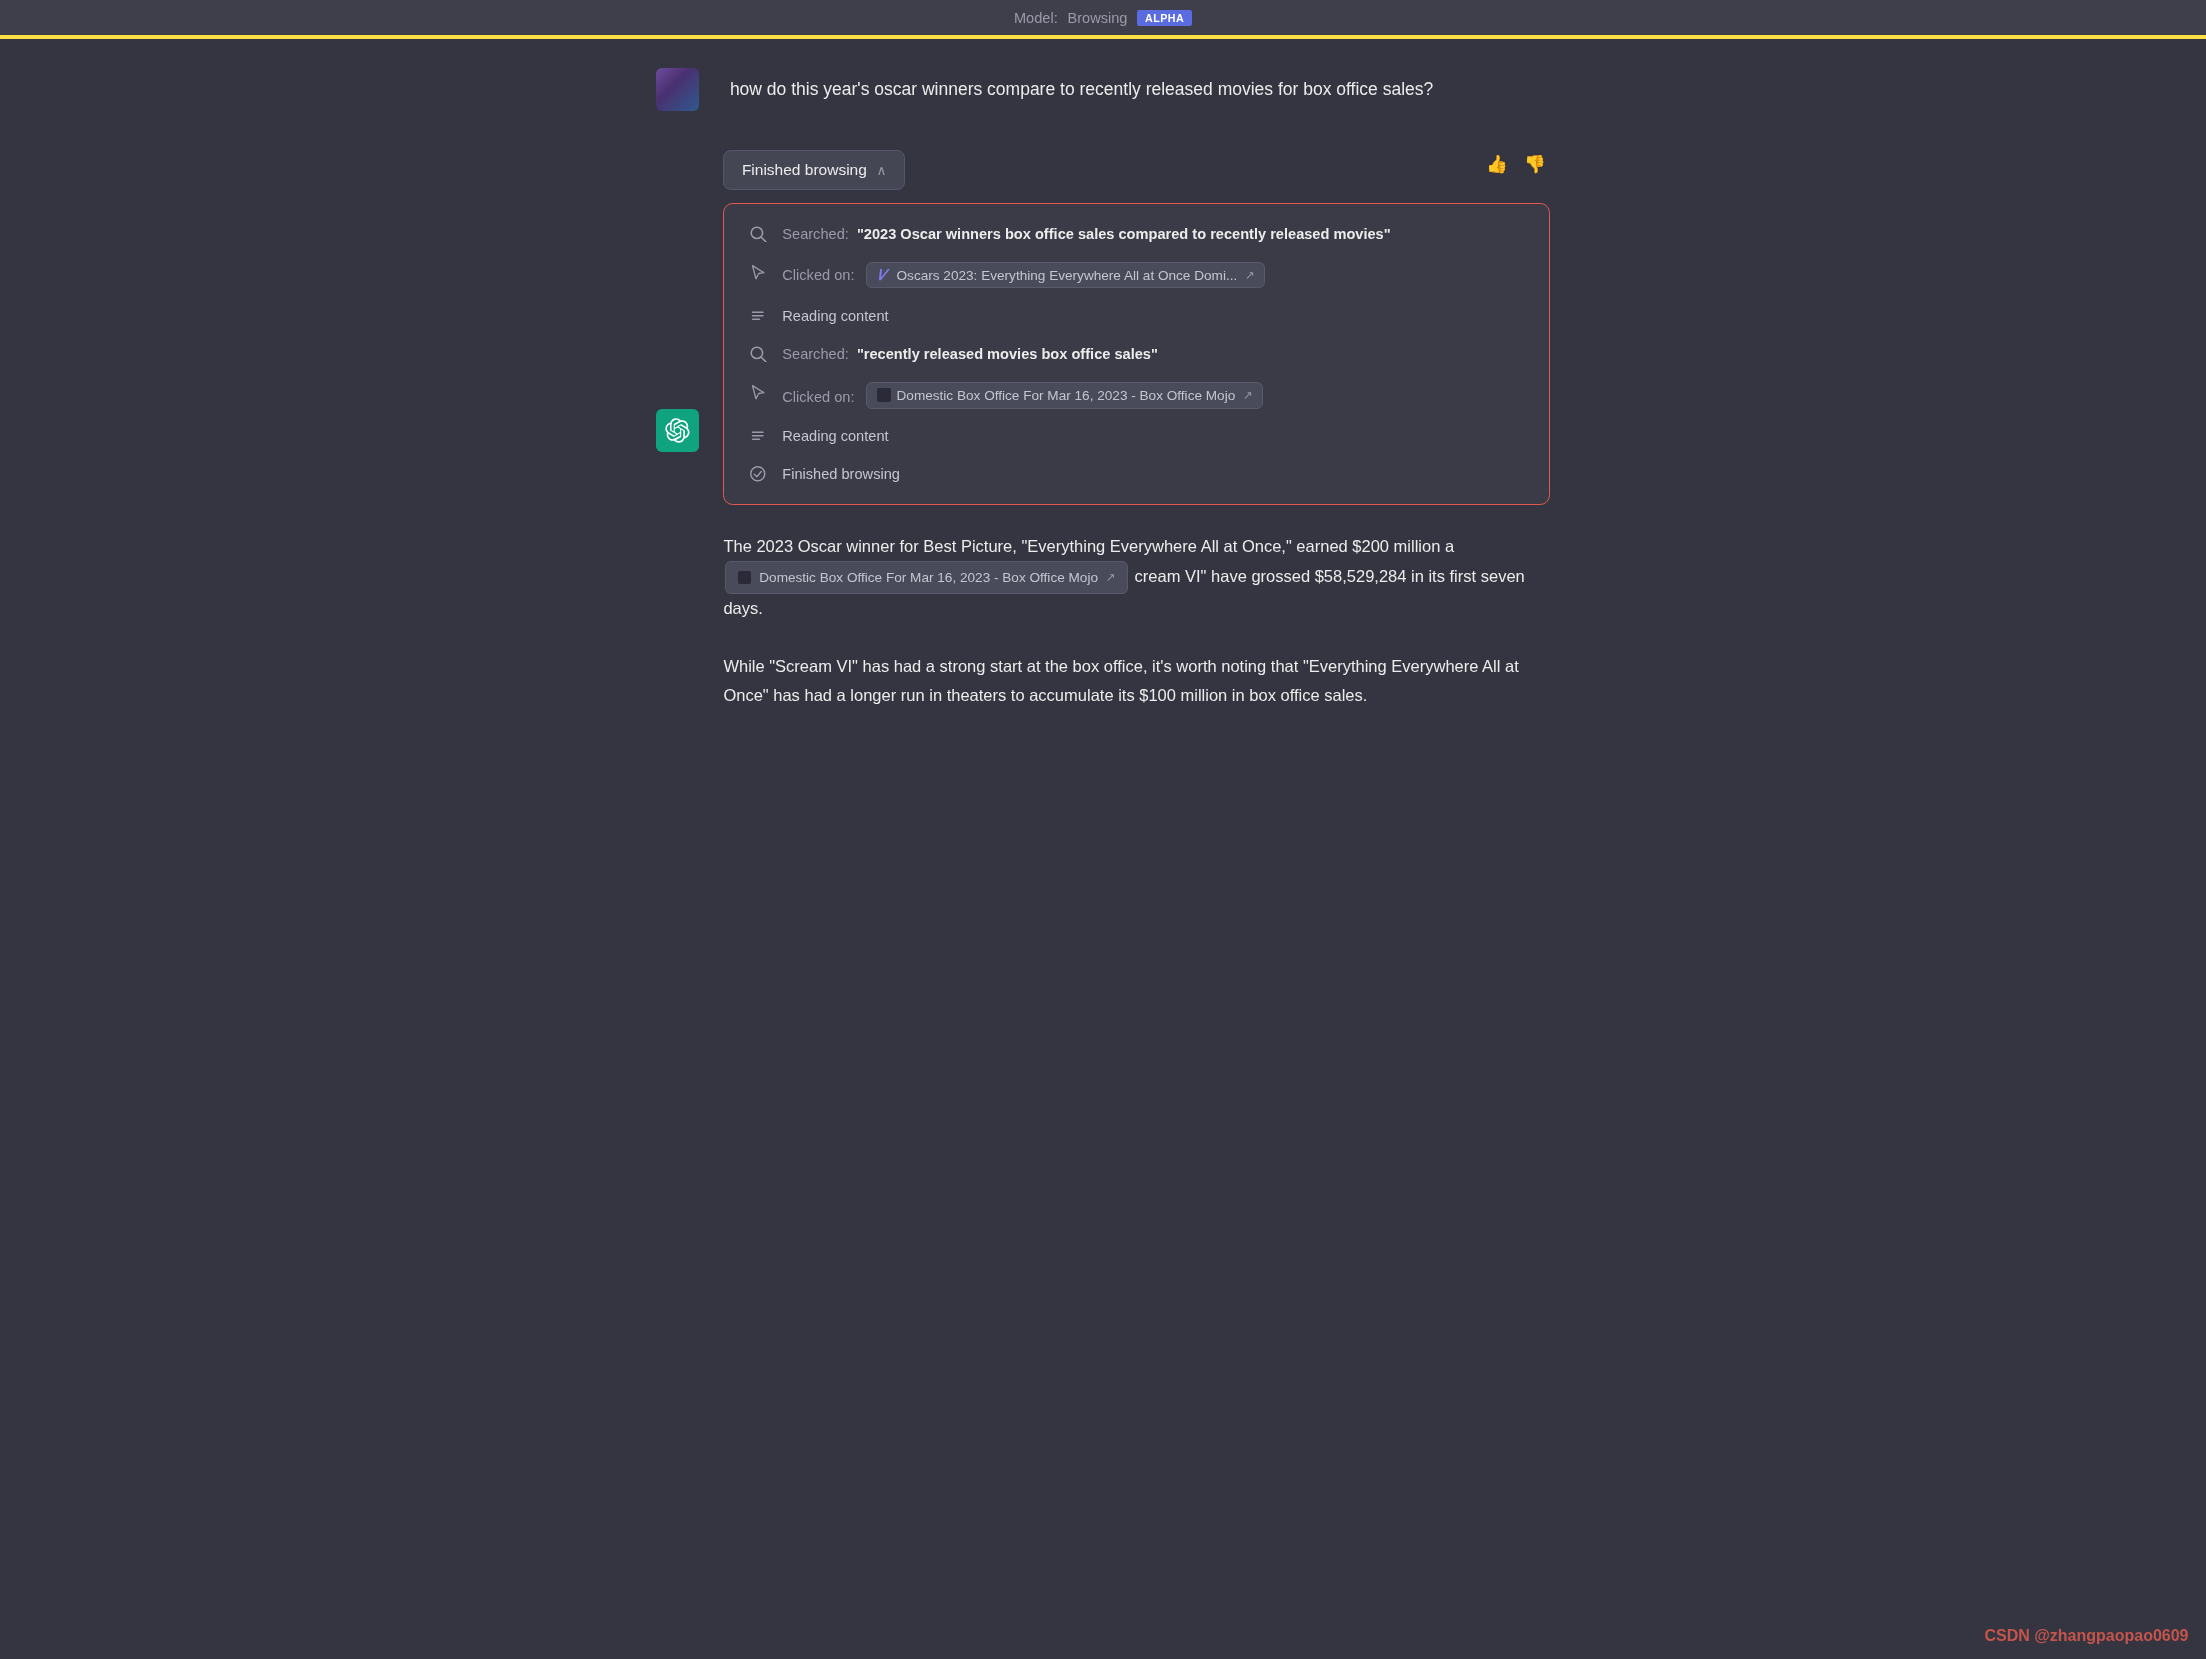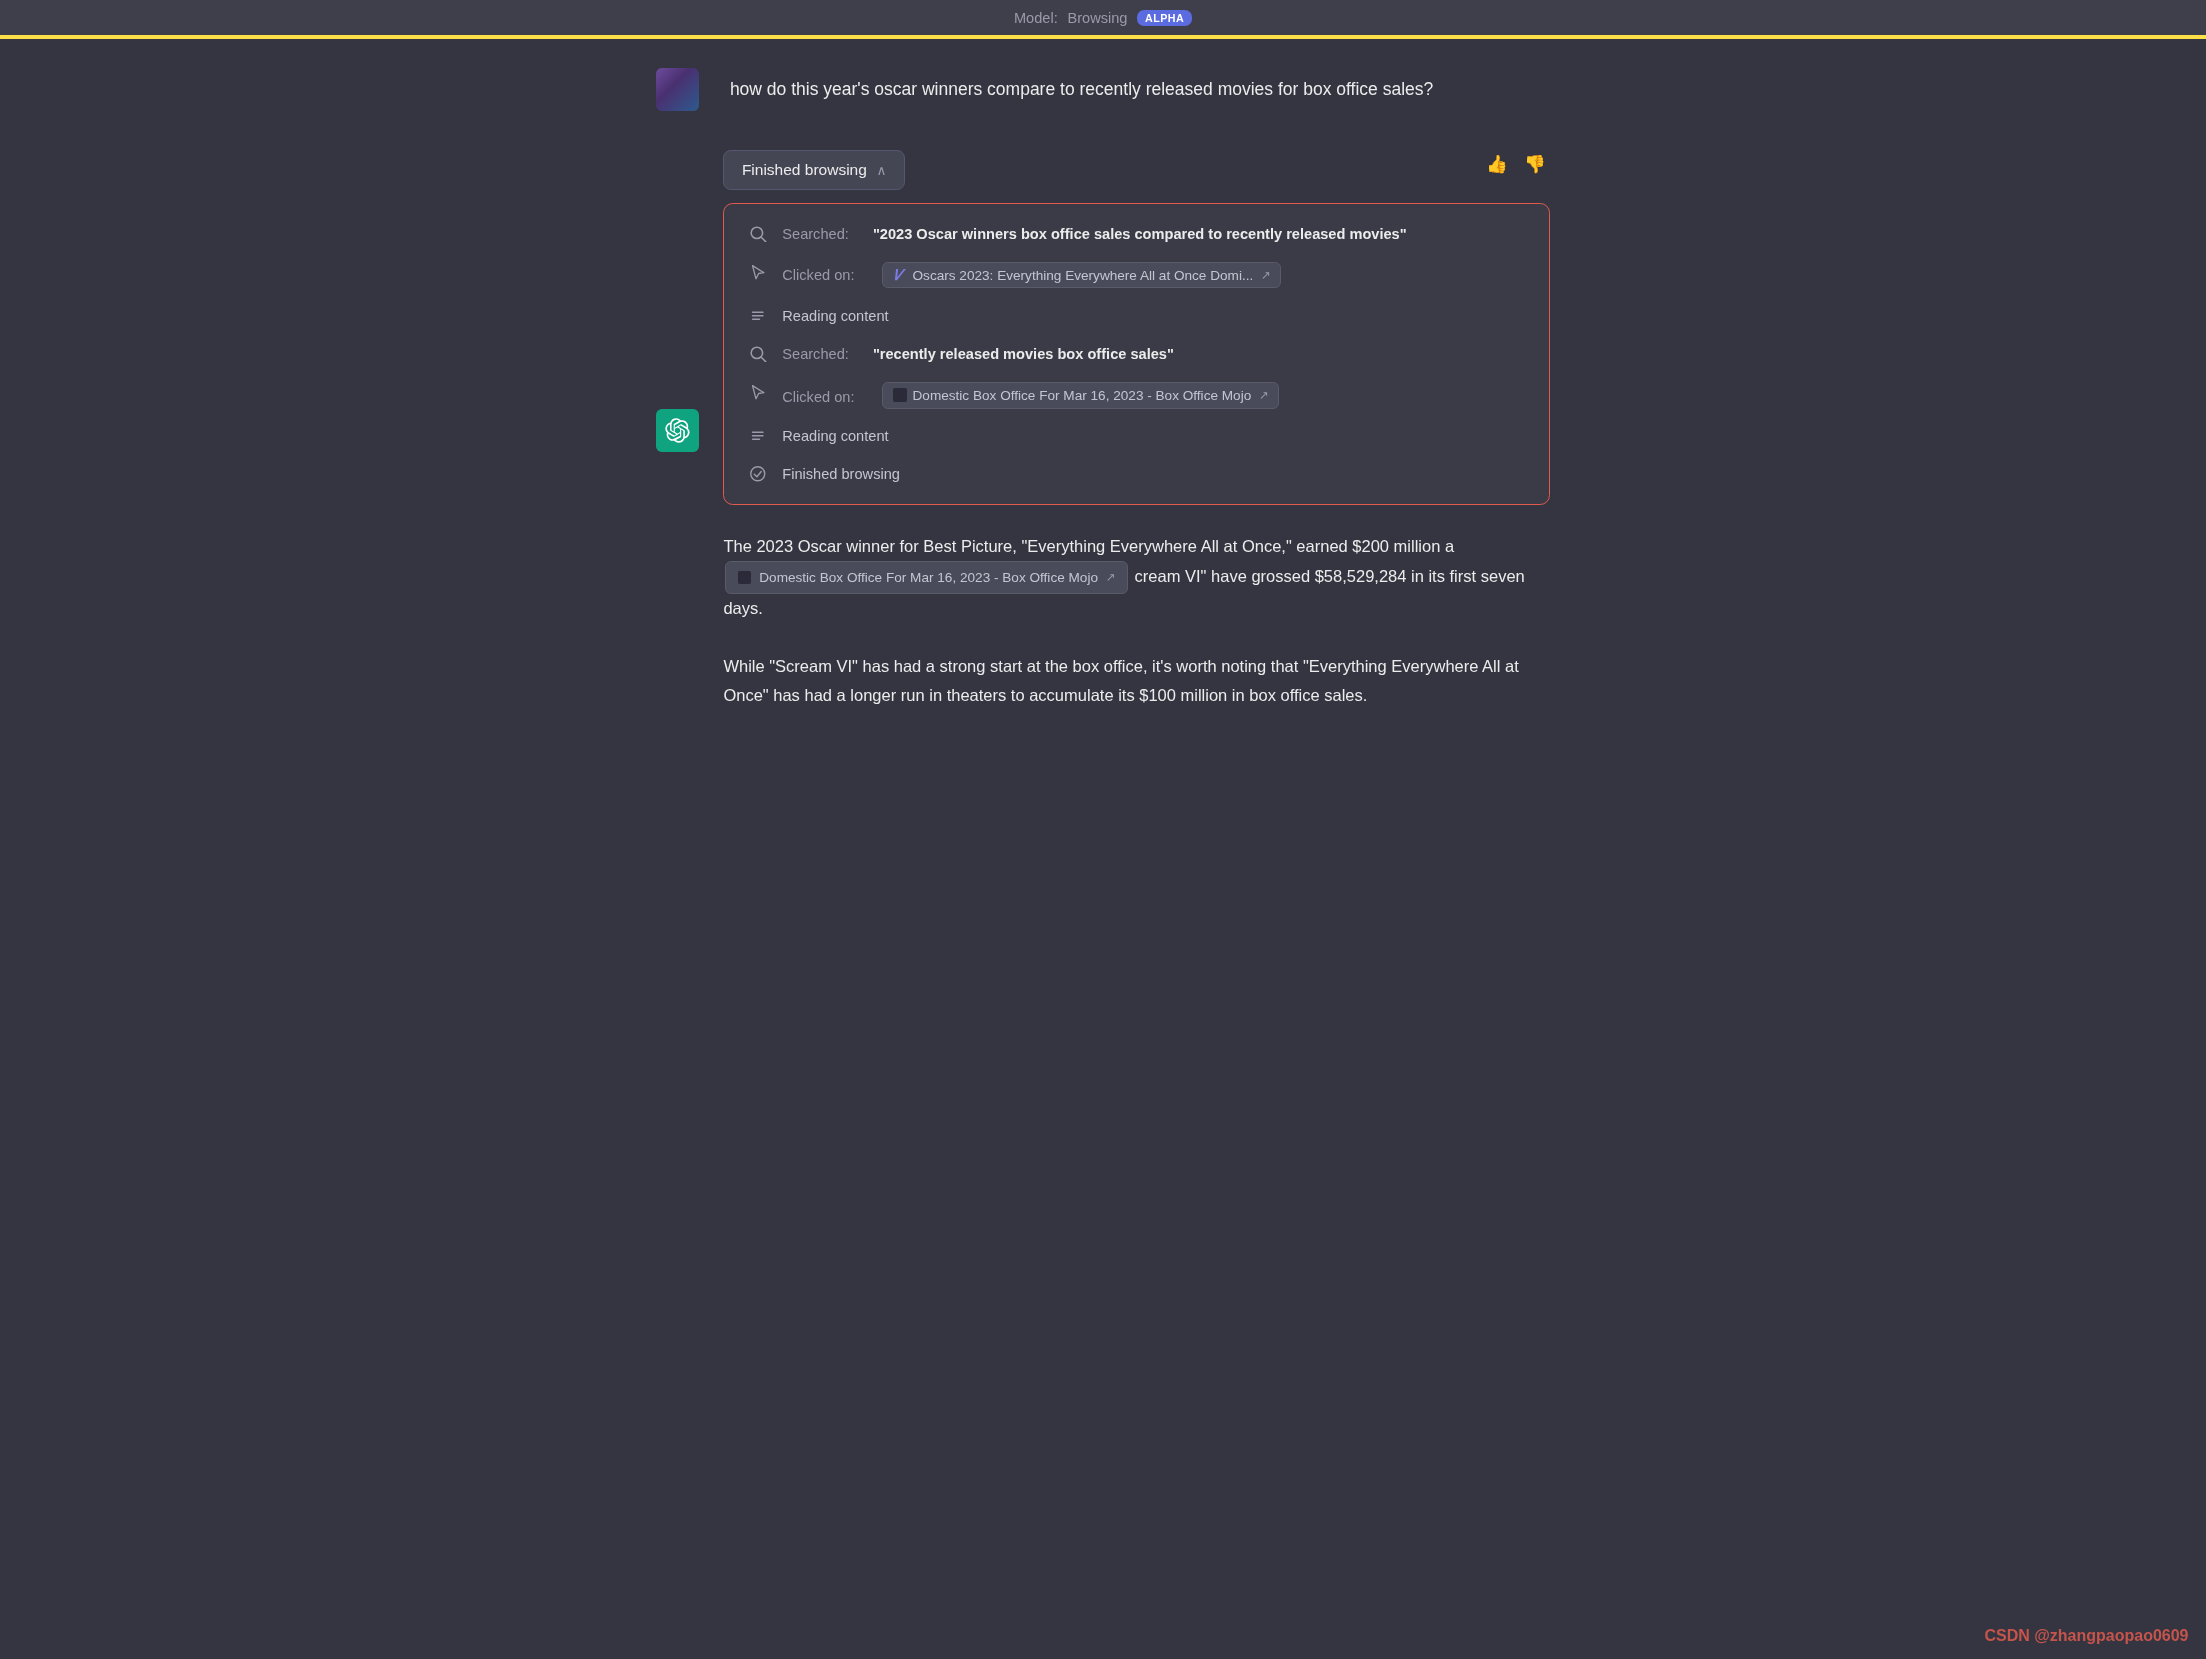--- a/index.html
+++ b/index.html
@@ -27,21 +27,21 @@
       color: #9a9aaa;
       font-size: 14.6px;
     }
 
     .alpha-badge {
       background-color: #5b6be0;
       color: #fff;
       font-size: 10.7px;
       font-weight: 700;
       padding: 1.9px 7.8px;
-      border-radius: 7px;
+      border-radius: 2px;
       letter-spacing: 0.5px;
     }
 
     
     .chat-area {
       max-width: 932px;
       margin: 0 auto;
       padding: 29px 19.4px 78px;
     }
 
@@ -154,21 +154,21 @@
       display: flex;
       align-items: center;
       justify-content: center;
       color: #9a9aaa;
       font-size: 15.5px;
       margin-top: 1px;
     }
 
     .step-label {
       color: #9a9aaa;
-      margin-right: 20px;
+      margin-right: 4px;
     }
 
     .step-query {
       color: #ececec;
       font-weight: 700;
     }
 
     .step-link-chip {
       display: inline-flex;
       align-items: center;

